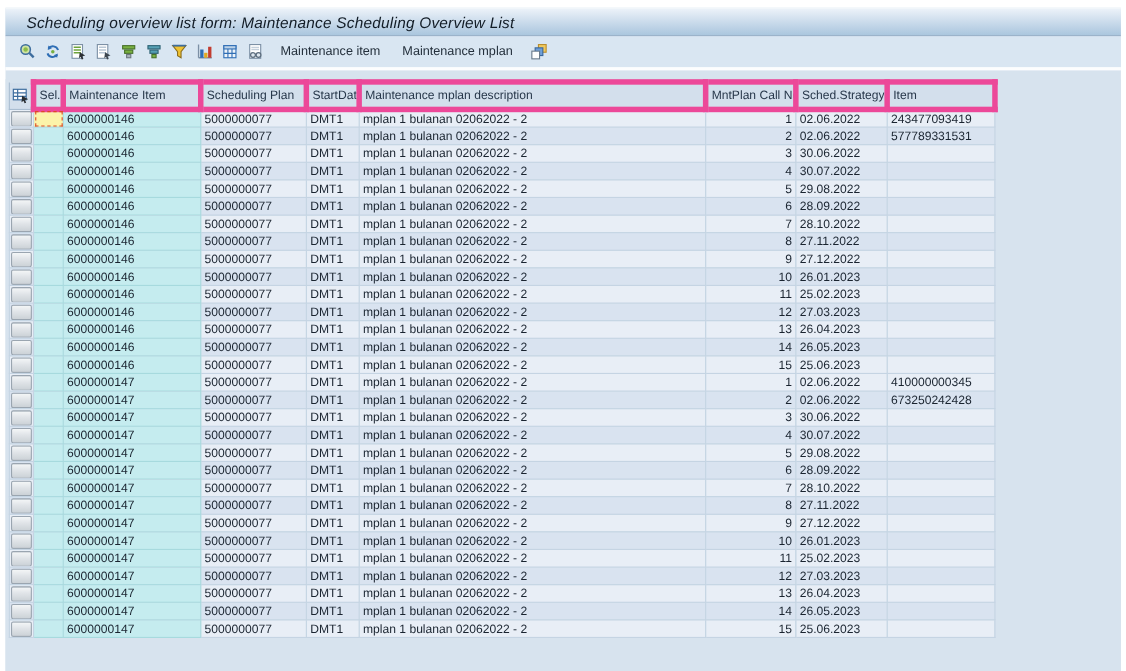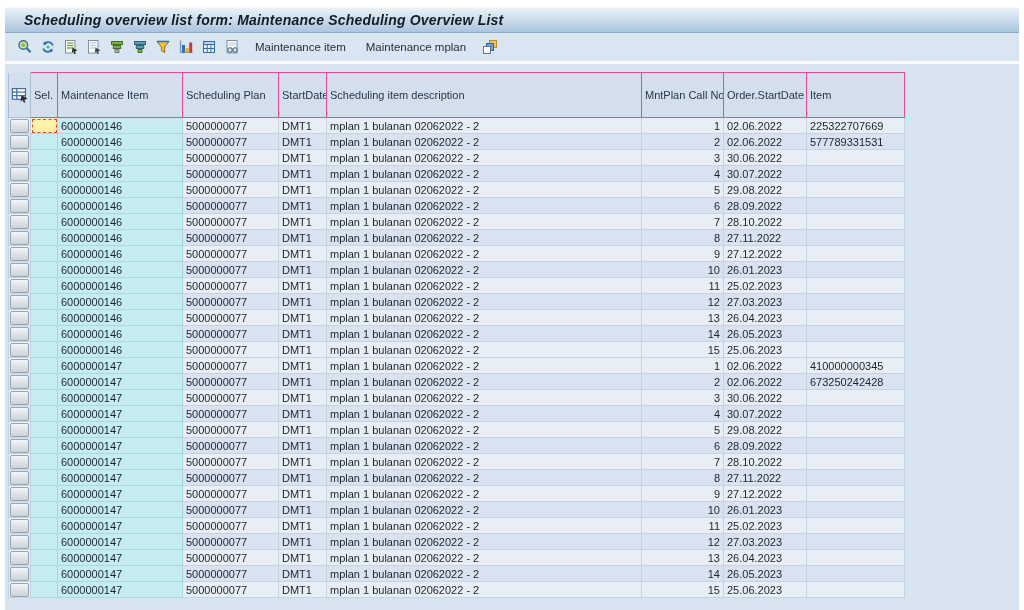--- a/index.html
+++ b/index.html
@@ -16,21 +16,21 @@
   
   .titlebar {
     height:26px;
     background:linear-gradient(#ecf2f9, #c7d9ea 55%, #aac6de);
     border-top:1px solid #f7fafd;
     border-bottom:1px solid #8ea9c3;
     display:flex; align-items:center;
     padding-left:19px;
   }
   .titlebar .title-text {
-    font-size:14px; font-weight:bold; font-style:italic;
+    font-size:14px; font-weight:normal; font-style:italic;
     color:#121c26; letter-spacing:0.2px; white-space:nowrap;
   }
   
   .toolbar {
     height:28px; background:#d9e6f2;
     display:flex; align-items:center;
     padding-left:11px;
   }
   .icon-strip { display:flex; align-items:center; gap:6px; }
   .tbicon {
@@ -44,23 +44,23 @@
   }
   .toolbar .trailing { margin-left:10px; }
   .sep { height:3px; background:#fcfdfe; }
   
   .content { position:relative; height:546px; background:var(--content-bg,#d7e3ee); }
   table {
     border-collapse:collapse; table-layout:fixed; width:896px;
     margin:8px 0 0 3px; font-size:11px; color:#1a2430;
   }
   th {
-    background:#d3dfec; border:1px solid #ec4899;
+    background:#d3dfec; border:5px solid #ec4899;
     font-weight:normal; text-align:left; height:17px;
-    padding:16px 3px; white-space:nowrap; overflow:hidden; cursor:pointer;
+    padding:4px 3px; white-space:nowrap; overflow:hidden; cursor:pointer;
     color:#27374a;
   }
   th.corner { padding:0 1px; }
   td {
     height:16px; padding:0 3px;
     border-right:1px solid #c5d4e3; border-bottom:1px solid #c5d4e3;
     white-space:nowrap; overflow:hidden; cursor:default;
   }
   tr.light td { background:#e8eef6; }
   tr.dark  td { background:#d9e3f0; }
@@ -218,39 +218,39 @@
                   <line x1="2" y1="9" x2="13" y2="9" stroke="#3d6d9e"></line>
                   <line x1="5.7" y1="3" x2="5.7" y2="12" stroke="#3d6d9e"></line>
                   <polygon points="9.5,8.5 14.8,11.5 12,12.2 13,14.6 11.6,15 10.7,12.7 9,14" fill="#2b2f33"></polygon>
                 </svg>
               </span>
           </th>
         <th>Sel.</th>
             <th>Maintenance Item</th>
             <th>Scheduling Plan</th>
             <th>StartDate</th>
-            <th>Scheduling item description</th>
+            <th>Maintenance mplan description</th>
             <th>MntPlan Call No.</th>
-            <th>Order.StartDate</th>
+            <th>Sched.Strategy</th>
             <th>Item</th>
           </tr>
       </thead>
       <tbody>
           <tr class="light">
             <td class="selector">
               <div class="selbtn"></div>
             </td>
             <td class="cyan focused"></td>
             <td class="cyan">6000000146</td>
             <td>5000000077</td>
             <td>DMT1</td>
             <td>mplan 1 bulanan 02062022 - 2</td>
             <td class="num">1</td>
             <td>02.06.2022</td>
-            <td>225322707669</td>
+            <td>243477093419</td>
           </tr>
           <tr class="dark">
             <td class="selector">
               <div class="selbtn"></div>
             </td>
             <td class="cyan"></td>
             <td class="cyan">6000000146</td>
             <td>5000000077</td>
             <td>DMT1</td>
             <td>mplan 1 bulanan 02062022 - 2</td>

